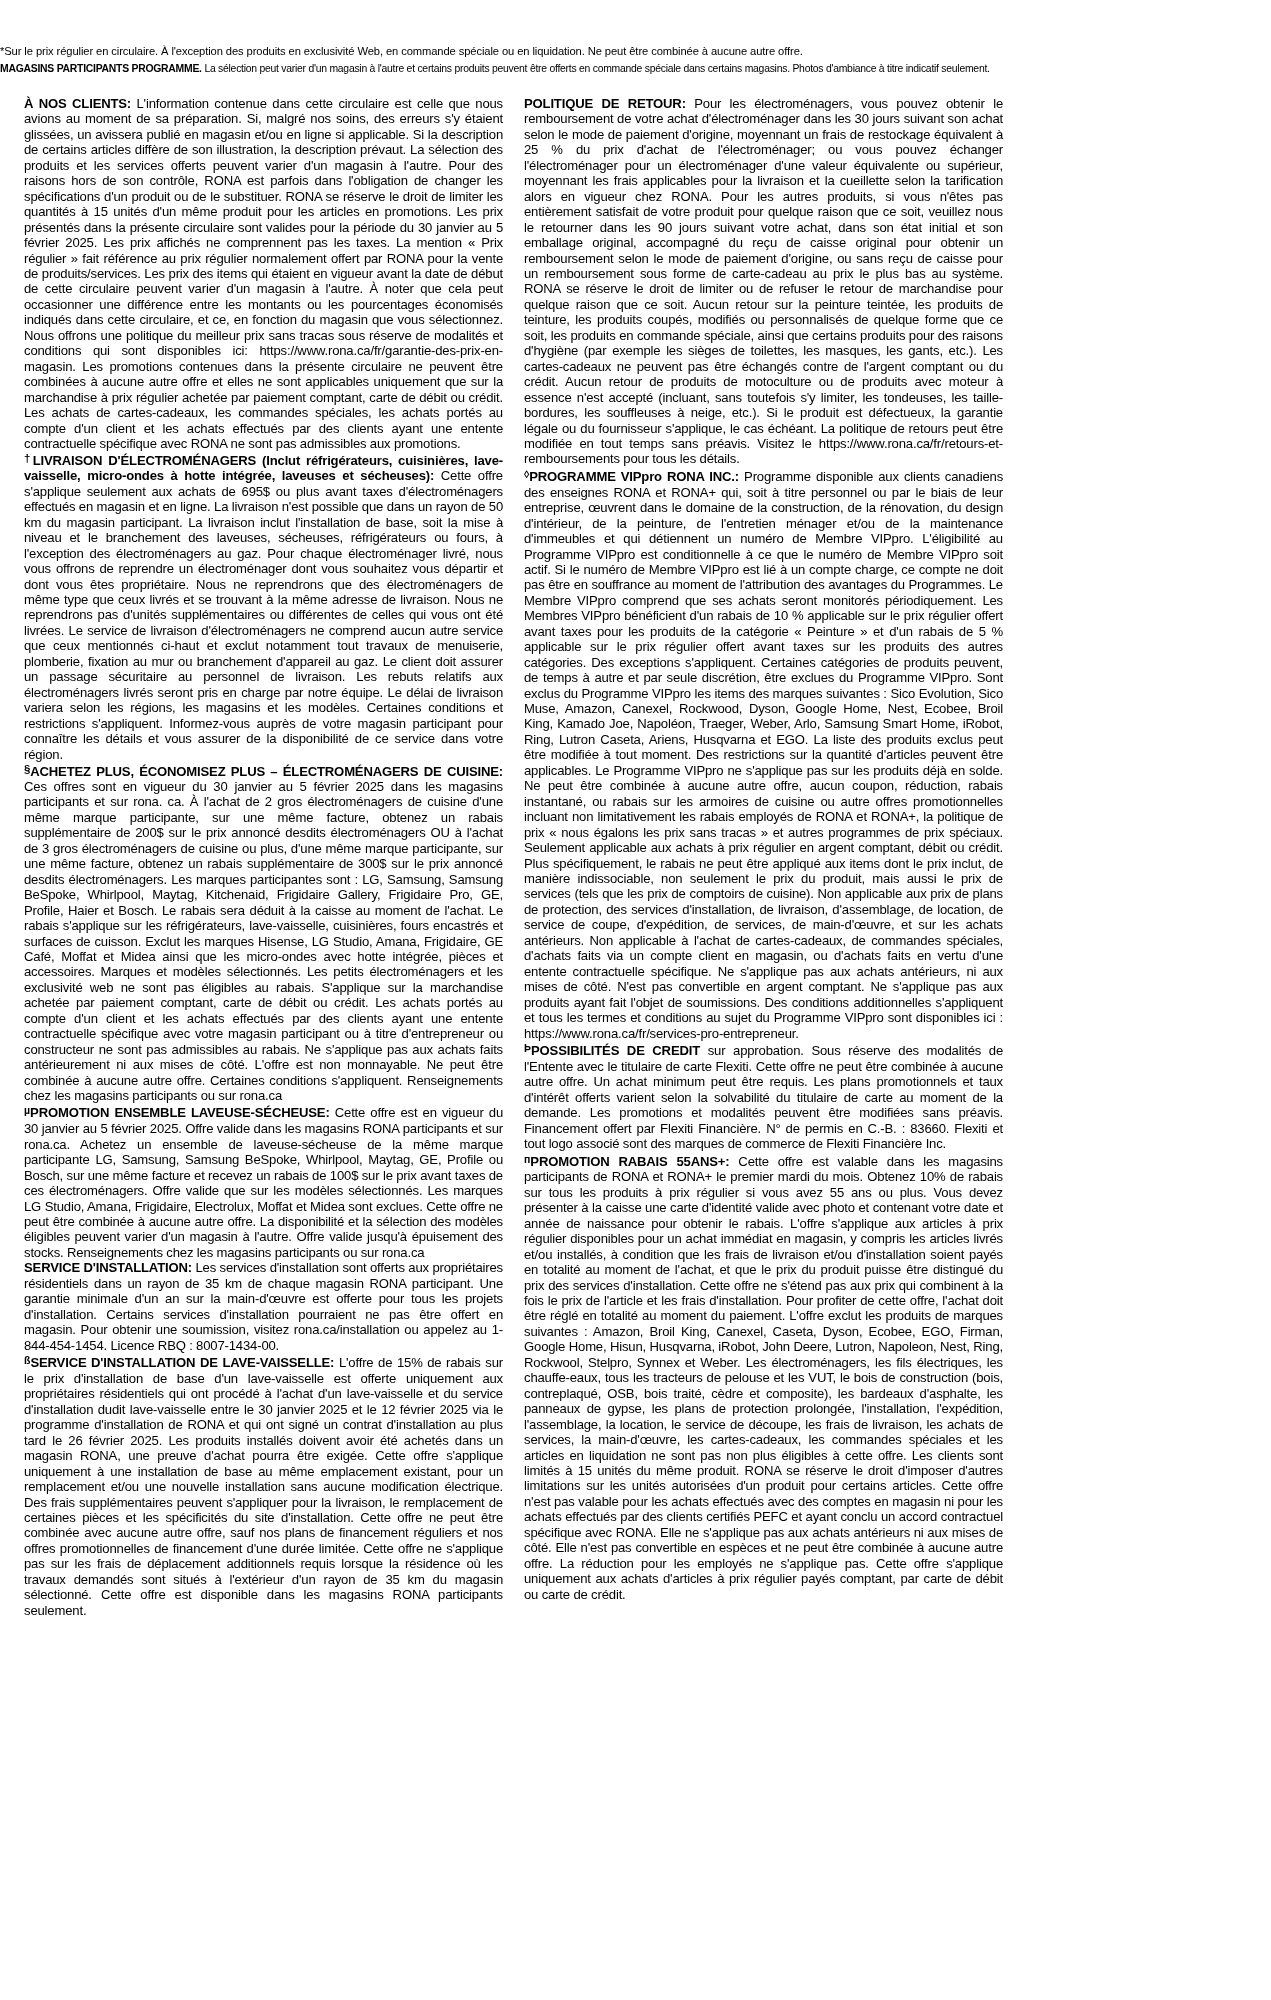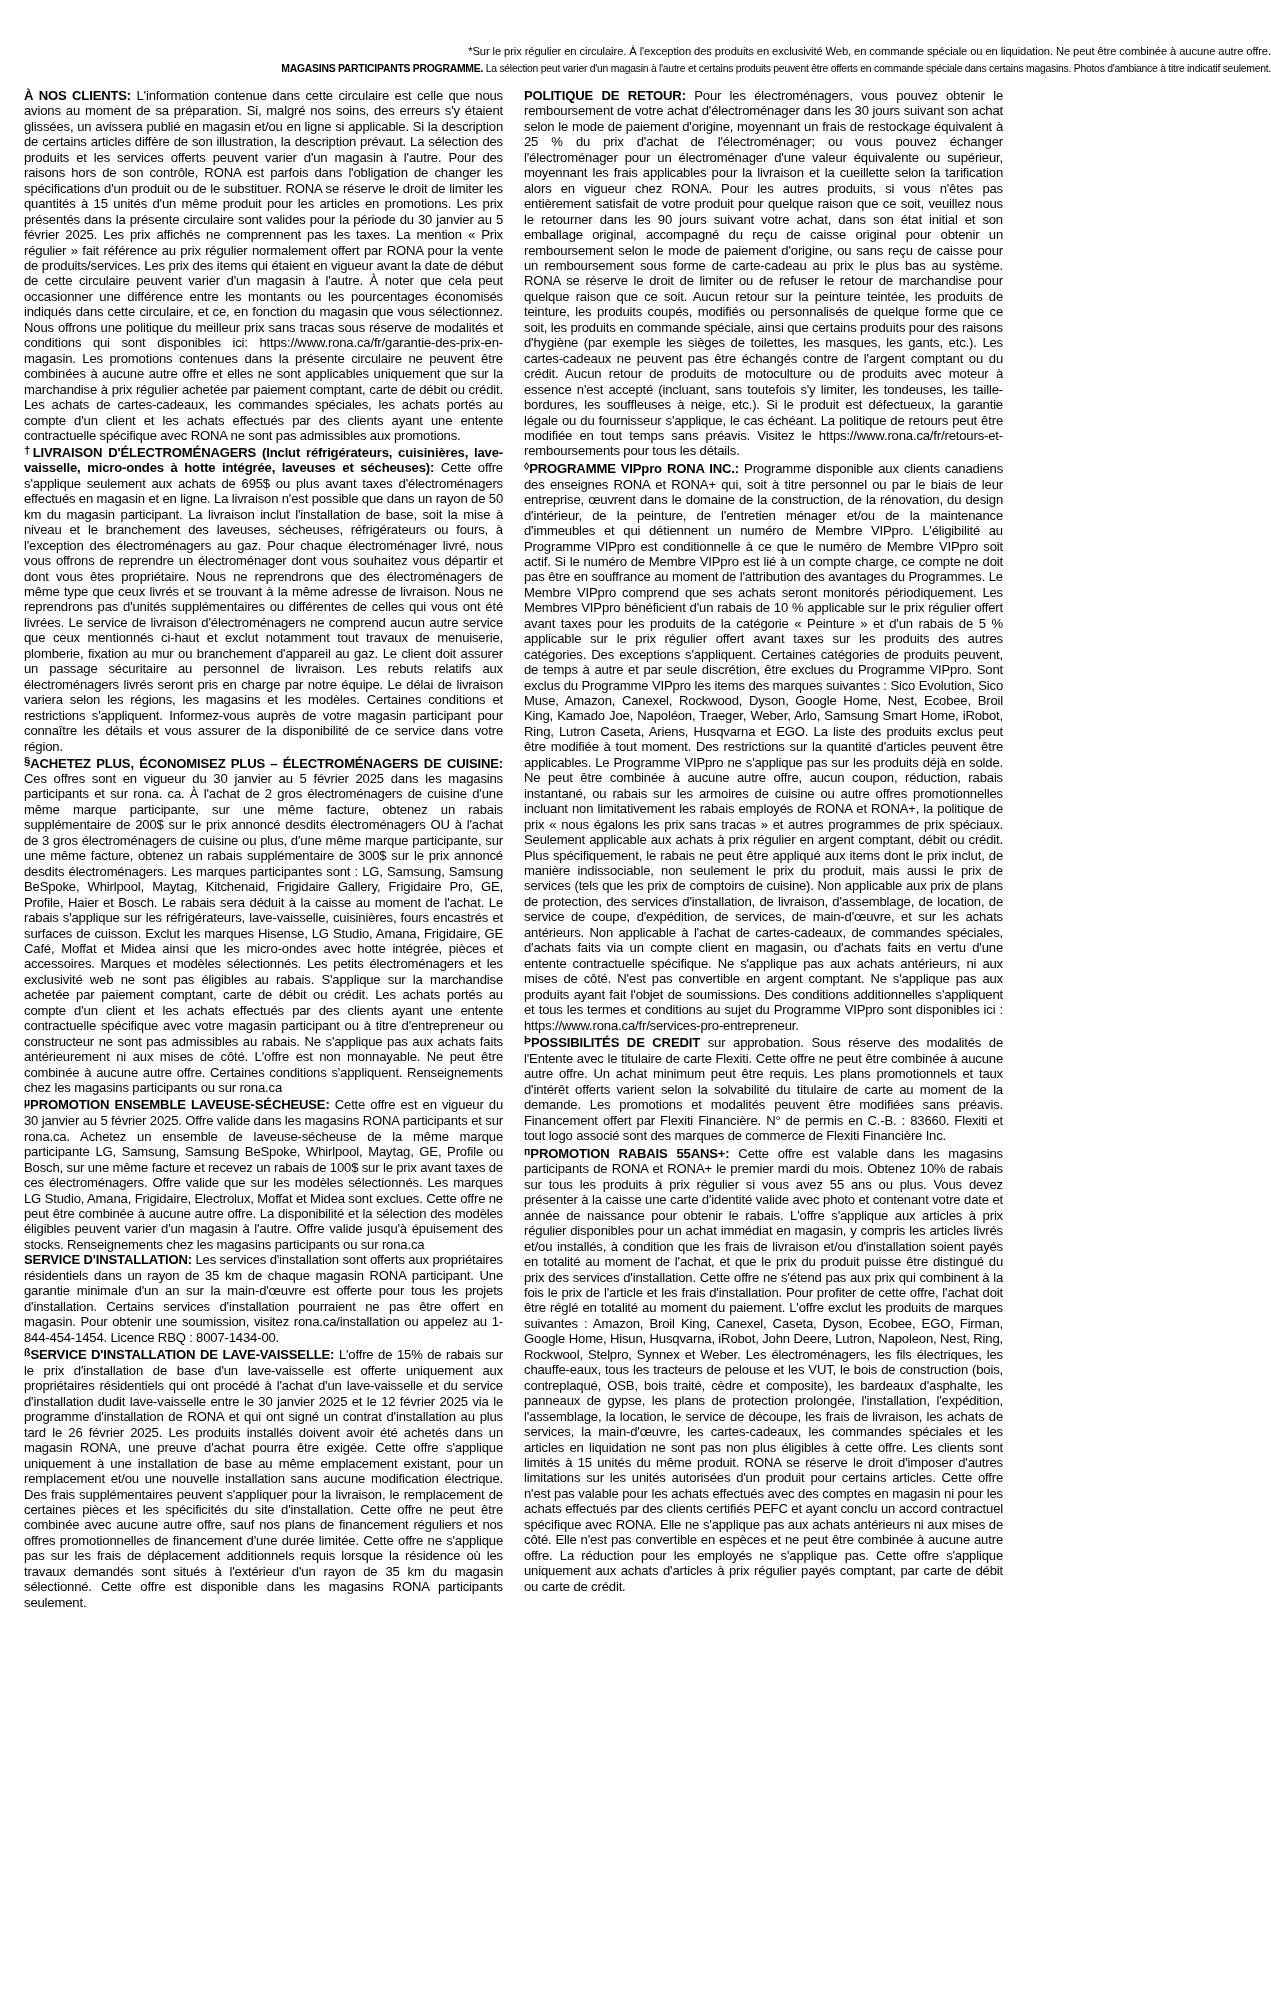--- a/index.html
+++ b/index.html
@@ -21,21 +21,21 @@
     inset: 0;
     padding: 0;
   }
 
   
   .topband {
     position: absolute;
     top: 44px;
     left: 0;
     width: 1271px;
-    text-align: right;
+    text-align: left;
   }
   .topline1 {
     font-size: 11.2px;
     line-height: 15px;
     letter-spacing: -0.1px;
     white-space: nowrap;
   }
   .topline2 {
     font-size: 10.4px;
     line-height: 15px;
@@ -52,21 +52,21 @@
     left: 24px;
     width: 1224px;
     display: flex;
     gap: 21px;
   }
   .col {
     width: 479px;
     flex: 0 0 479px;
   }
   .col p {
-    margin: 0 0 0 0;
+    margin: 8px 0 0 0;
     font-size: 13.1px;
     line-height: 15.45px;
     text-align: justify;
     text-justify: inter-word;
     letter-spacing: -0.17px;
     hyphens: none;
   }
   .col p + p { margin-top: 0px; }
 
   .hd {

